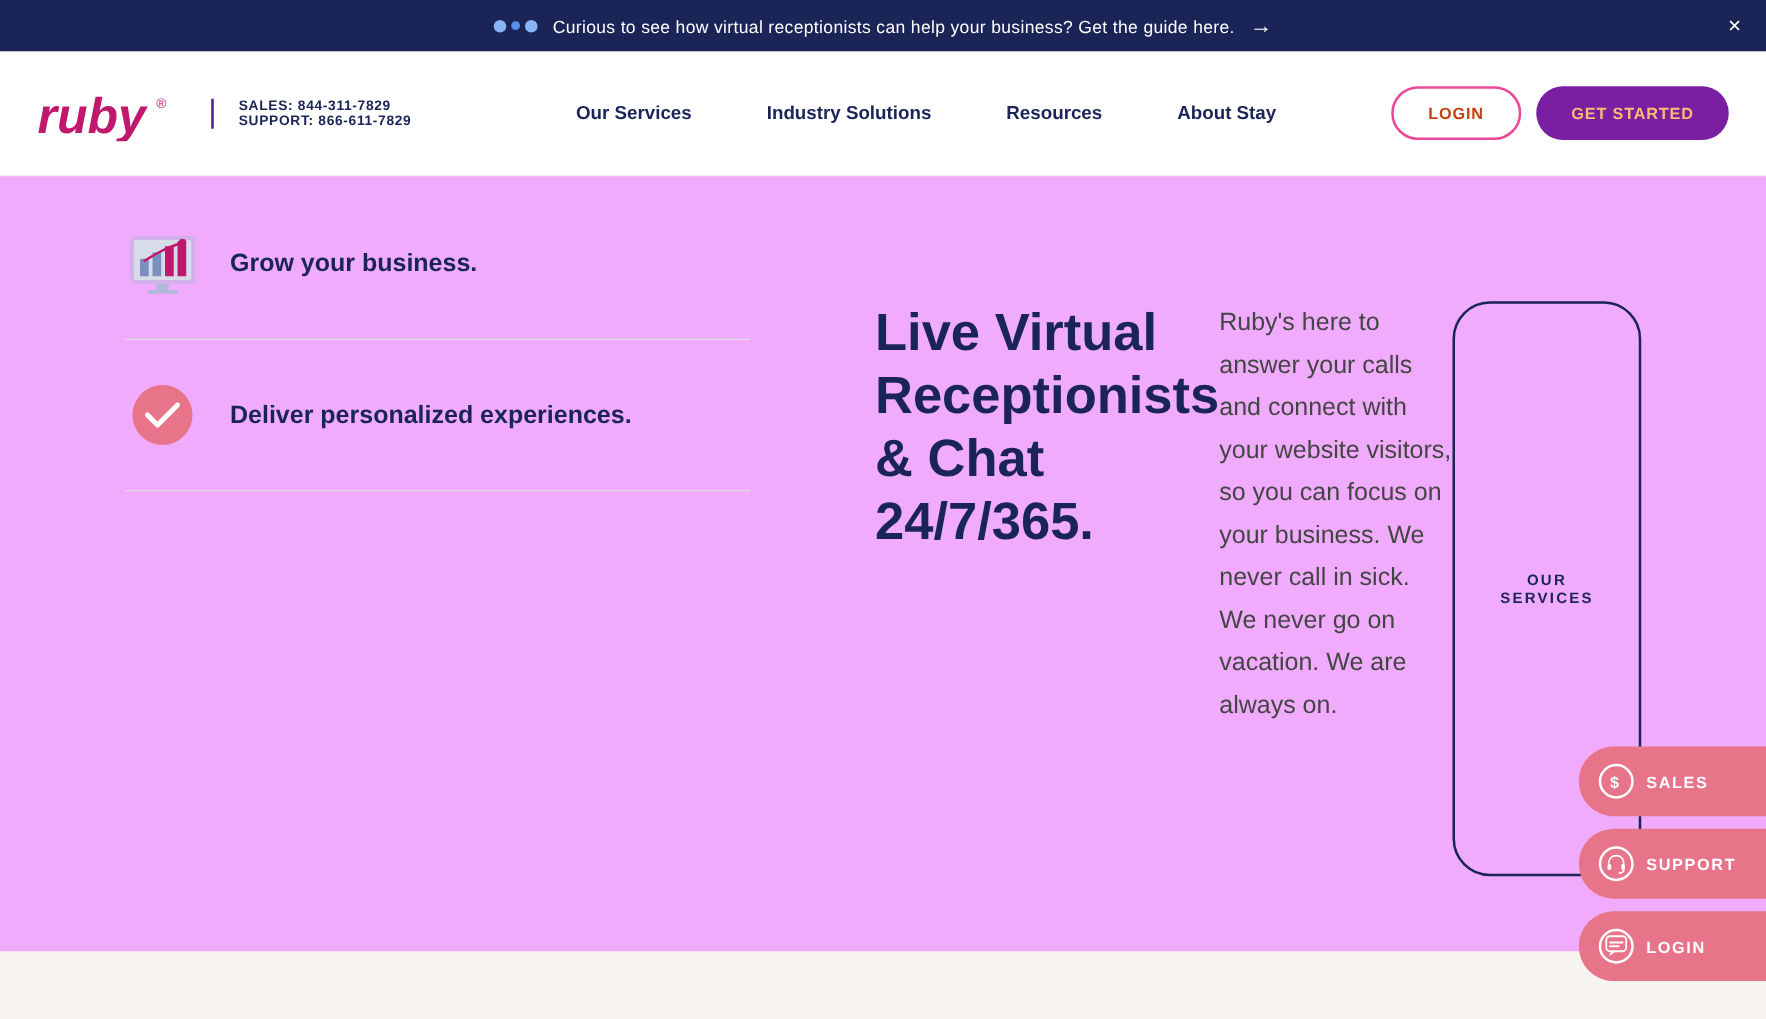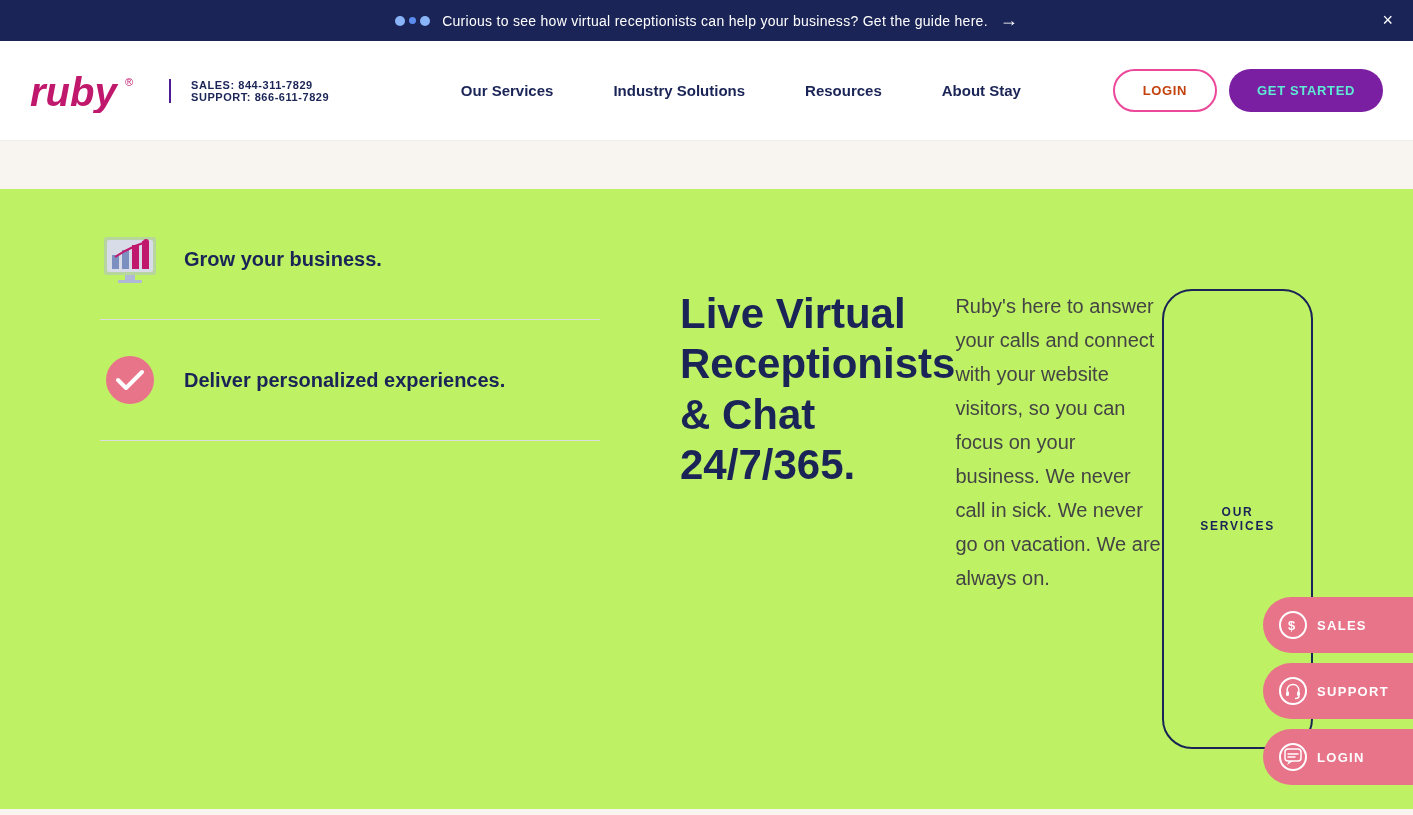--- a/index.html
+++ b/index.html
@@ -115,38 +115,37 @@
       color: #c2410c;
       padding: 12px 28px;
       border-radius: 30px;
       font-size: 13px;
       font-weight: 700;
       cursor: pointer;
       letter-spacing: 0.05em;
     }
     .btn-get-started {
       background: #7b1fa2;
-      color: #5eead4;
+      color: #fdba74;
       padding: 14px 28px;
       border-radius: 30px;
       font-size: 13px;
       font-weight: 700;
       cursor: pointer;
       border: none;
       letter-spacing: 0.05em;
     }
 
     
     .main-content {
       display: flex;
       padding: 40px 100px 60px 100px;
-      gap: 80px;
-      background: #bef264;
+      gap: 100px;
+      background: #f0abfc;
       min-height: 620px;
-      margin-top: 48px;
     }
 
     
     .features-column {
       flex: 0 0 500px;
       display: flex;
       flex-direction: column;
       gap: 0;
     }
     .feature-item {

